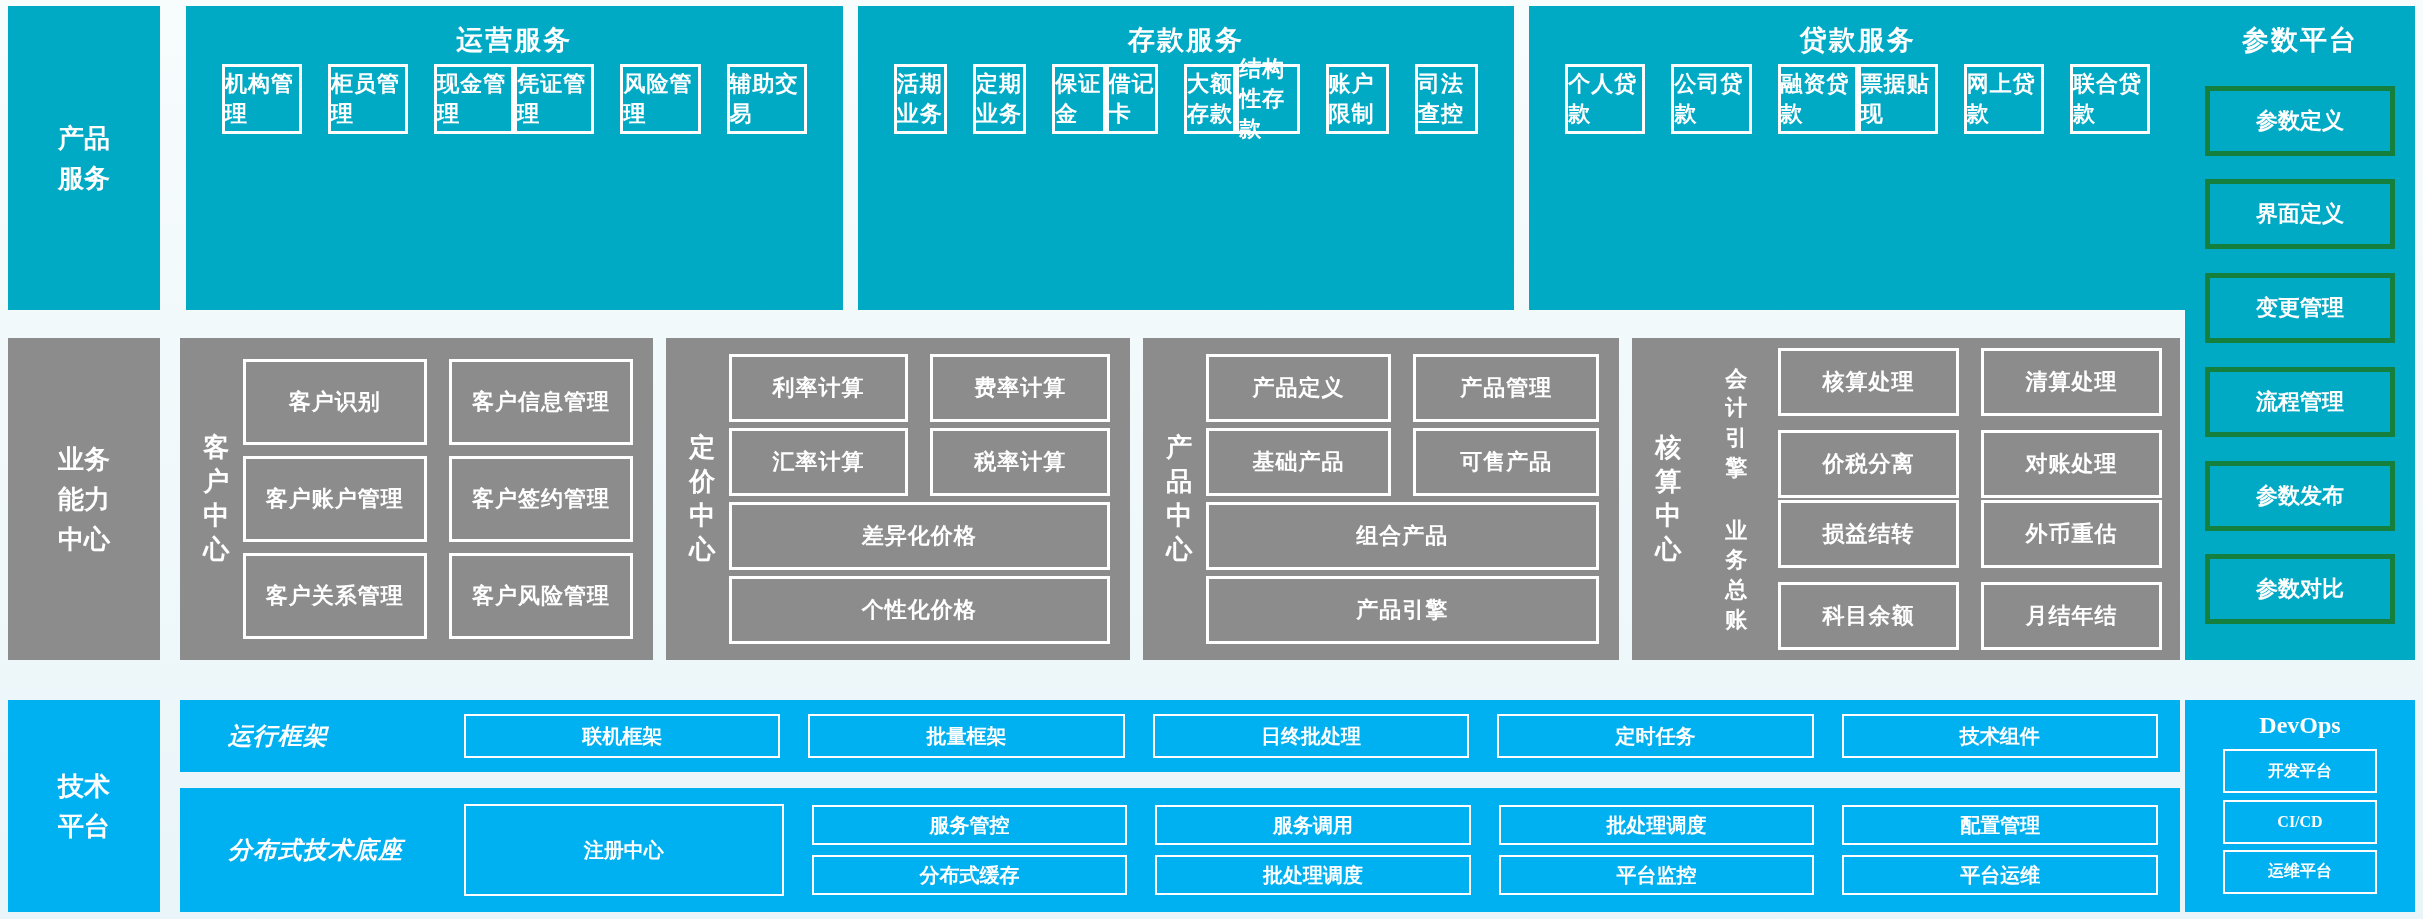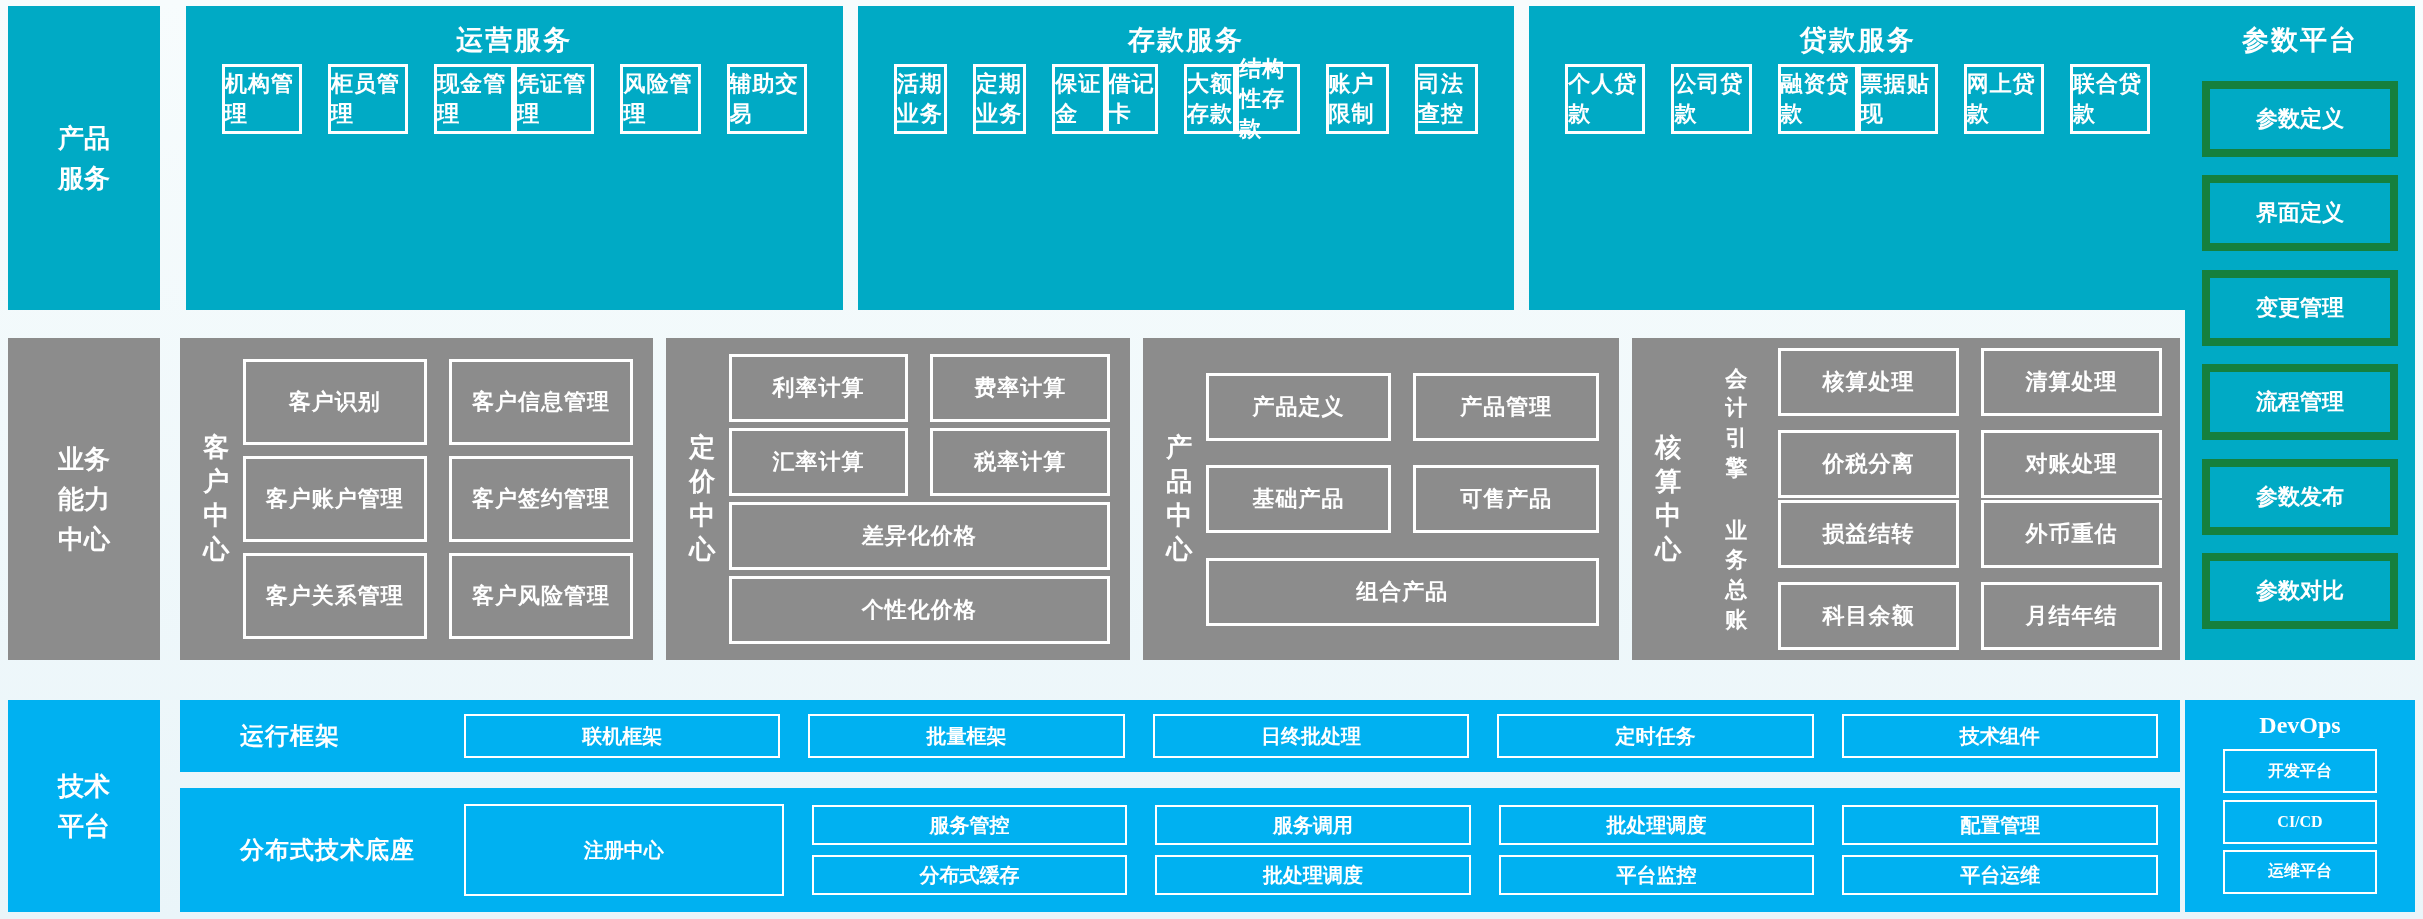--- a/index.html
+++ b/index.html
@@ -18,39 +18,39 @@
 
   .top-content{position:absolute;left:180px;top:6px;width:2000px;height:304px;display:flex;gap:15px;padding-left:6px;}
   .top-section{flex:1;display:flex;flex-direction:column;}
   .sec-title{text-align:center;padding-top:16px;font-size:27px;letter-spacing:2px;}
   .rows{flex:1;display:flex;flex-direction:row;justify-content:space-evenly;padding:6px 36px 14px;}
   .row{display:flex;gap:26px;}
   .wbox{flex:1;height:64px;border:3px solid #fff;display:flex;align-items:center;justify-content:center;font-size:22px;letter-spacing:1px;}
 
   .param-col{position:absolute;left:2185px;top:6px;width:230px;height:654px;display:flex;flex-direction:column;}
   .param-items{flex:1;display:flex;flex-direction:column;justify-content:space-evenly;align-items:center;padding:4px 0 12px;}
-  .pbox{width:180px;height:60px;border:8px solid #15803d;display:flex;align-items:center;justify-content:center;font-size:22px;}
+  .pbox{width:180px;height:60px;border:5px solid #15803d;display:flex;align-items:center;justify-content:center;font-size:22px;}
 
   .mid-content{position:absolute;left:180px;top:338px;width:2000px;height:322px;display:flex;gap:13px;}
   .mid-section{display:flex;align-items:stretch;}
   #ms-customer{width:473px;}#ms-pricing{width:464px;}#ms-product{width:476px;}#ms-accounting{flex:1;}
   .v-title{align-self:center;width:1.25em;word-break:break-all;text-align:center;line-height:1.3;font-size:26px;margin:0 10px 0 20px;}
   .mid-grid{flex:1;display:flex;flex-direction:column;justify-content:space-evenly;padding:10px 20px 10px 0;}
   .mrow{display:flex;gap:22px;}
   .gbox{flex:1;height:80px;border:3px solid #fff;display:flex;align-items:center;justify-content:center;font-size:22px;letter-spacing:1px;}
   .h62{height:62px;}
   .acc-groups{flex:1;display:flex;flex-direction:column;justify-content:space-evenly;padding:8px 18px 8px 0;}
   .acc-group{display:flex;align-items:center;}
   .g-label{width:1.25em;word-break:break-all;text-align:center;line-height:1.35;font-size:22px;margin:0 28px;}
   .acc-grid{flex:1;display:flex;flex-direction:column;gap:14px;}
 
   .band{position:absolute;left:180px;width:2000px;display:flex;align-items:center;}
   #band1{top:700px;height:72px;}
   #band2{top:788px;height:124px;}
-  .band-label{width:284px;padding-left:60px;font-size:24px;box-sizing:border-box;letter-spacing:1px;flex:none;}
+  .band-label{width:284px;padding-left:48px;font-size:24px;box-sizing:border-box;letter-spacing:1px;flex:none;font-style:italic;}
   .band-boxes{flex:1;display:flex;gap:28px;padding-right:22px;align-items:center;}
   .bbox{flex:1;height:40px;border:2px solid #fff;display:flex;align-items:center;justify-content:center;font-size:20px;}
   .bbox-tall{flex:1;height:88px;border:2px solid #fff;display:flex;align-items:center;justify-content:center;font-size:20px;}
   .bcol{flex:1;display:flex;flex-direction:column;gap:10px;}
   .bcol .bbox{flex:none;height:36px;}
 
   .devops-col{position:absolute;left:2185px;top:700px;width:230px;height:212px;display:flex;flex-direction:column;align-items:center;font-family:Liberation Serif, serif;}
   .devops-title{padding-top:12px;font-size:24px;}
   .devops-items{flex:1;display:flex;flex-direction:column;justify-content:space-evenly;align-items:center;width:100%;padding:4px 0 12px;}
   .dbox{width:150px;height:40px;border:2px solid #fff;display:flex;align-items:center;justify-content:center;font-size:16px;}
@@ -181,20 +181,23 @@
           <div class="gbox h62">产品定义</div>
           <div class="gbox h62">产品管理</div>
         </div>
         <div class="mrow">
           <div class="gbox h62">基础产品</div>
           <div class="gbox h62">可售产品</div>
         </div>
         <div class="mrow">
           <div class="gbox h62">组合产品</div>
         </div>
+        <div class="mrow">
+          <div class="gbox h62">产品引擎</div>
+        </div>
       </div>
     </section>
 
     <section class="mid-section gray" id="ms-accounting">
       <div class="v-title">核算中心</div>
       <div class="acc-groups">
         <div class="acc-group">
           <div class="g-label">会计引擎</div>
           <div class="acc-grid">
             <div class="mrow">

